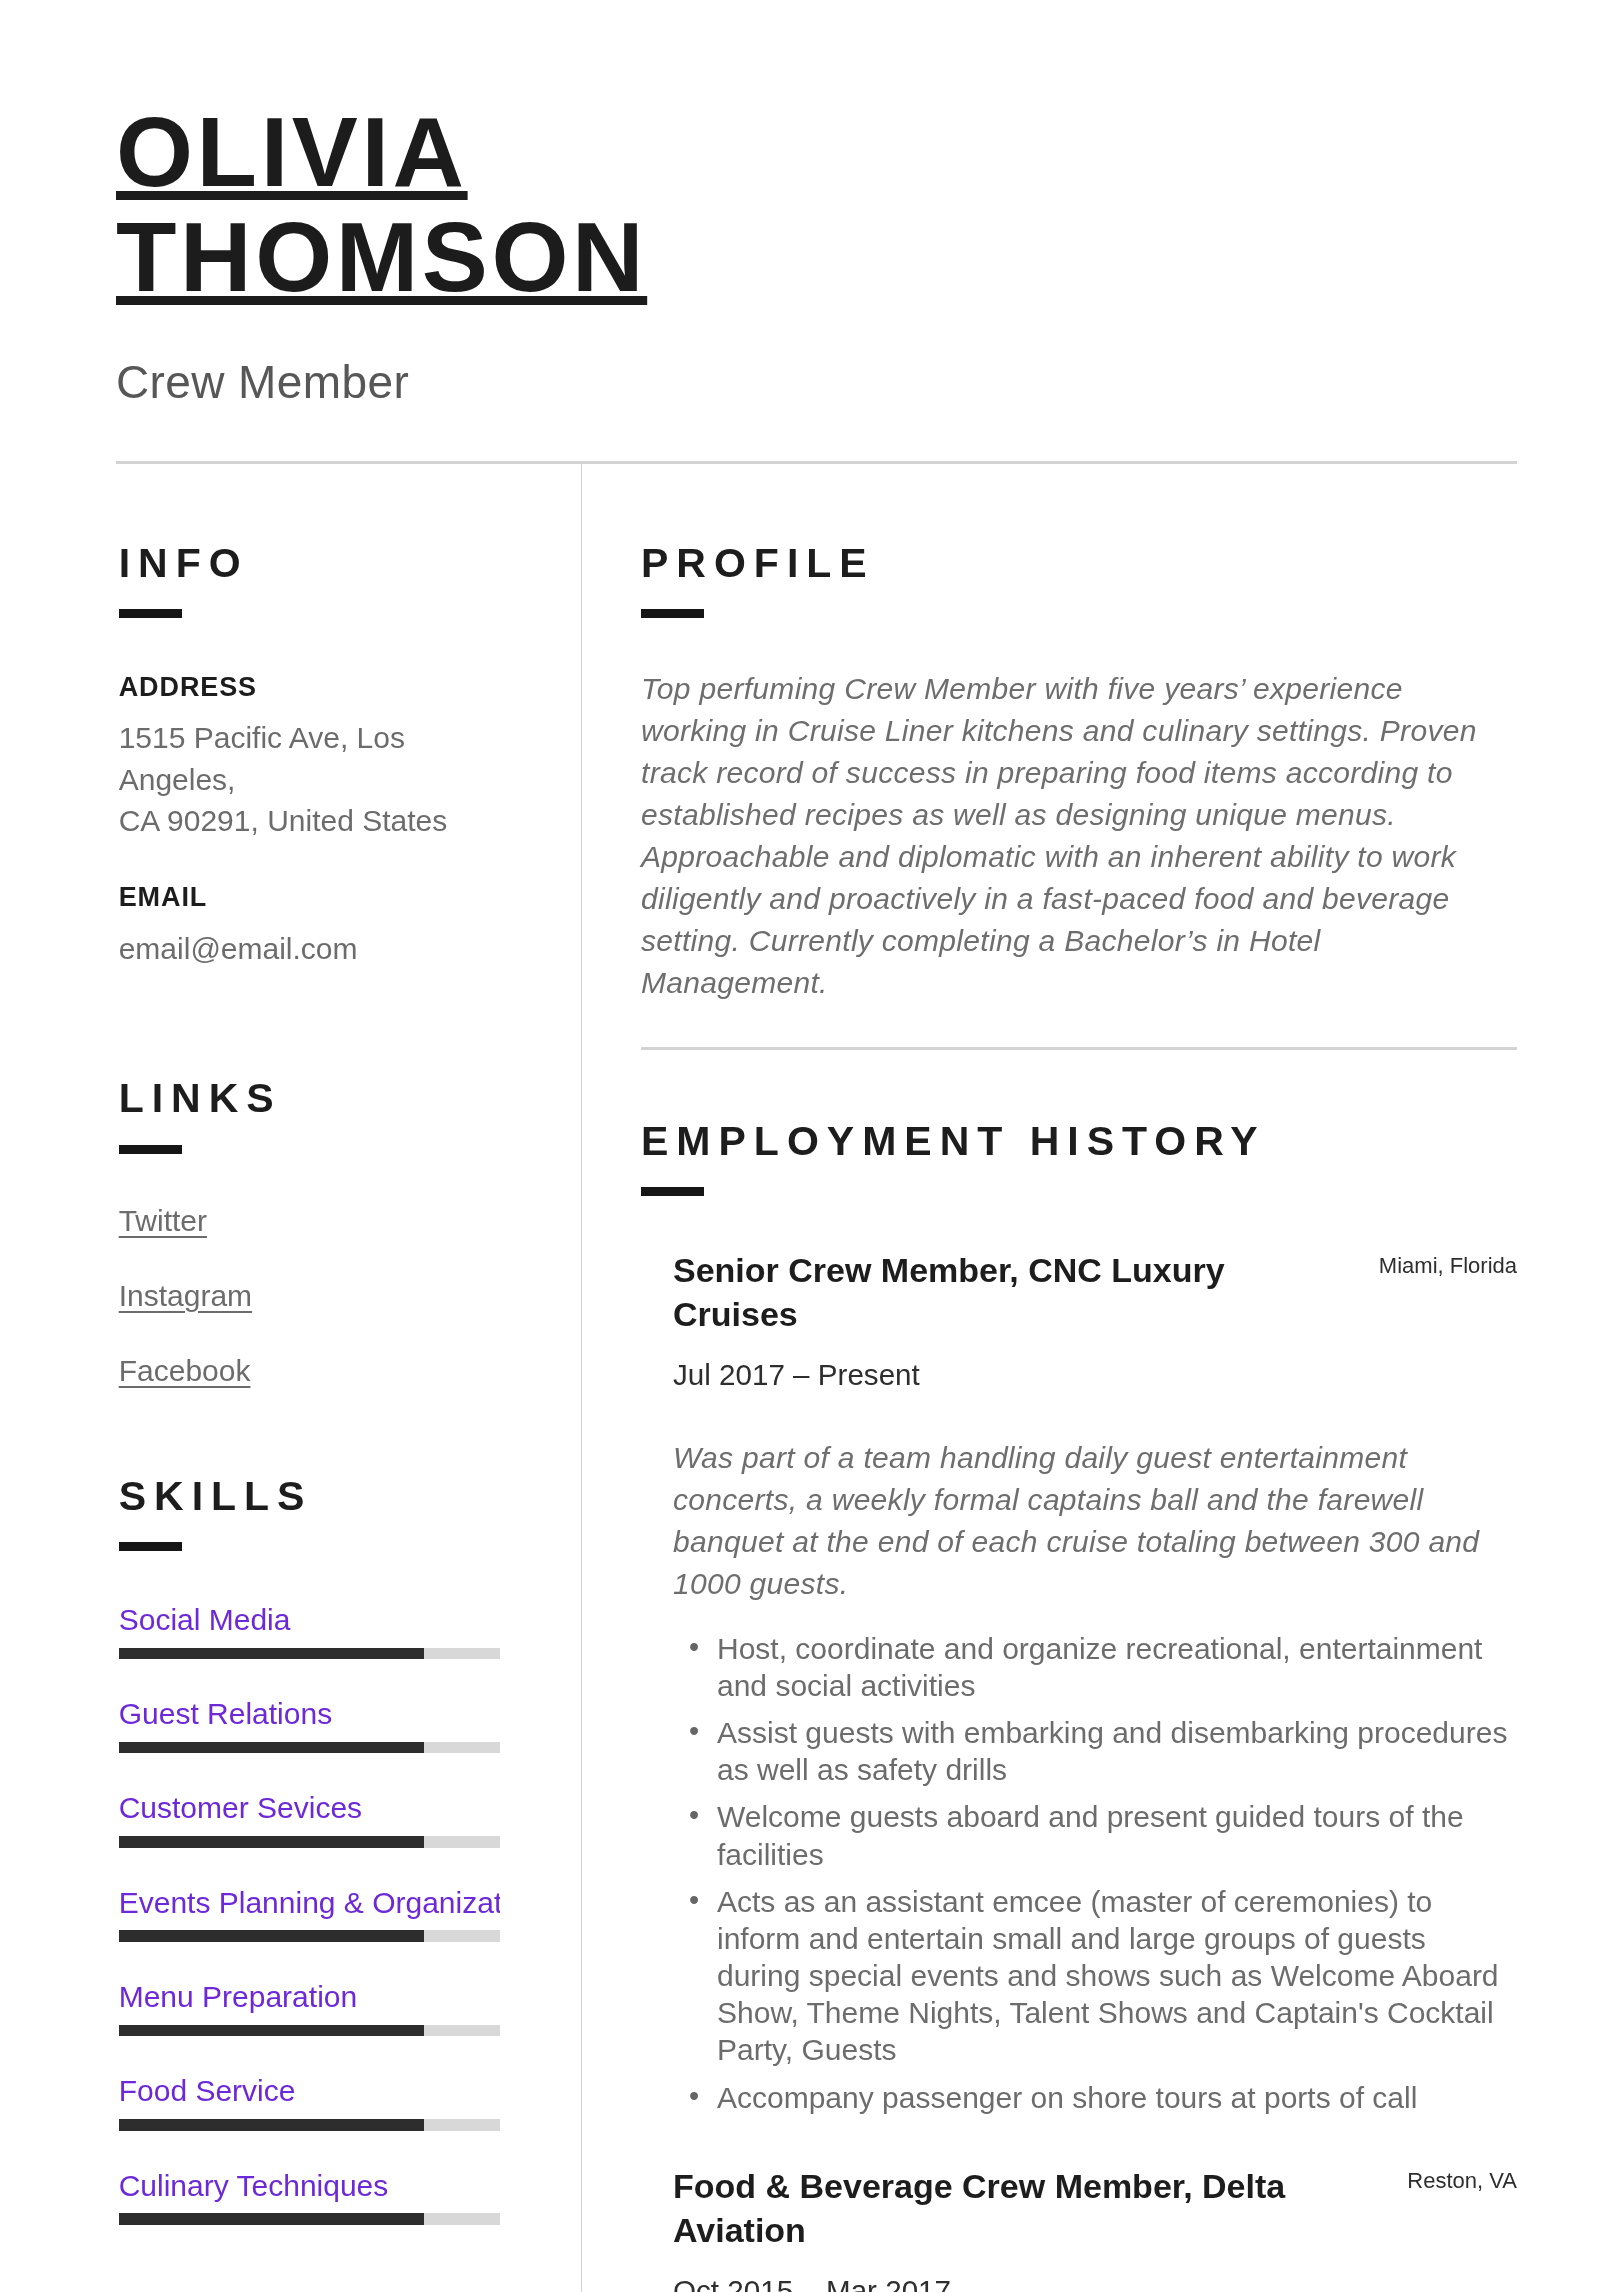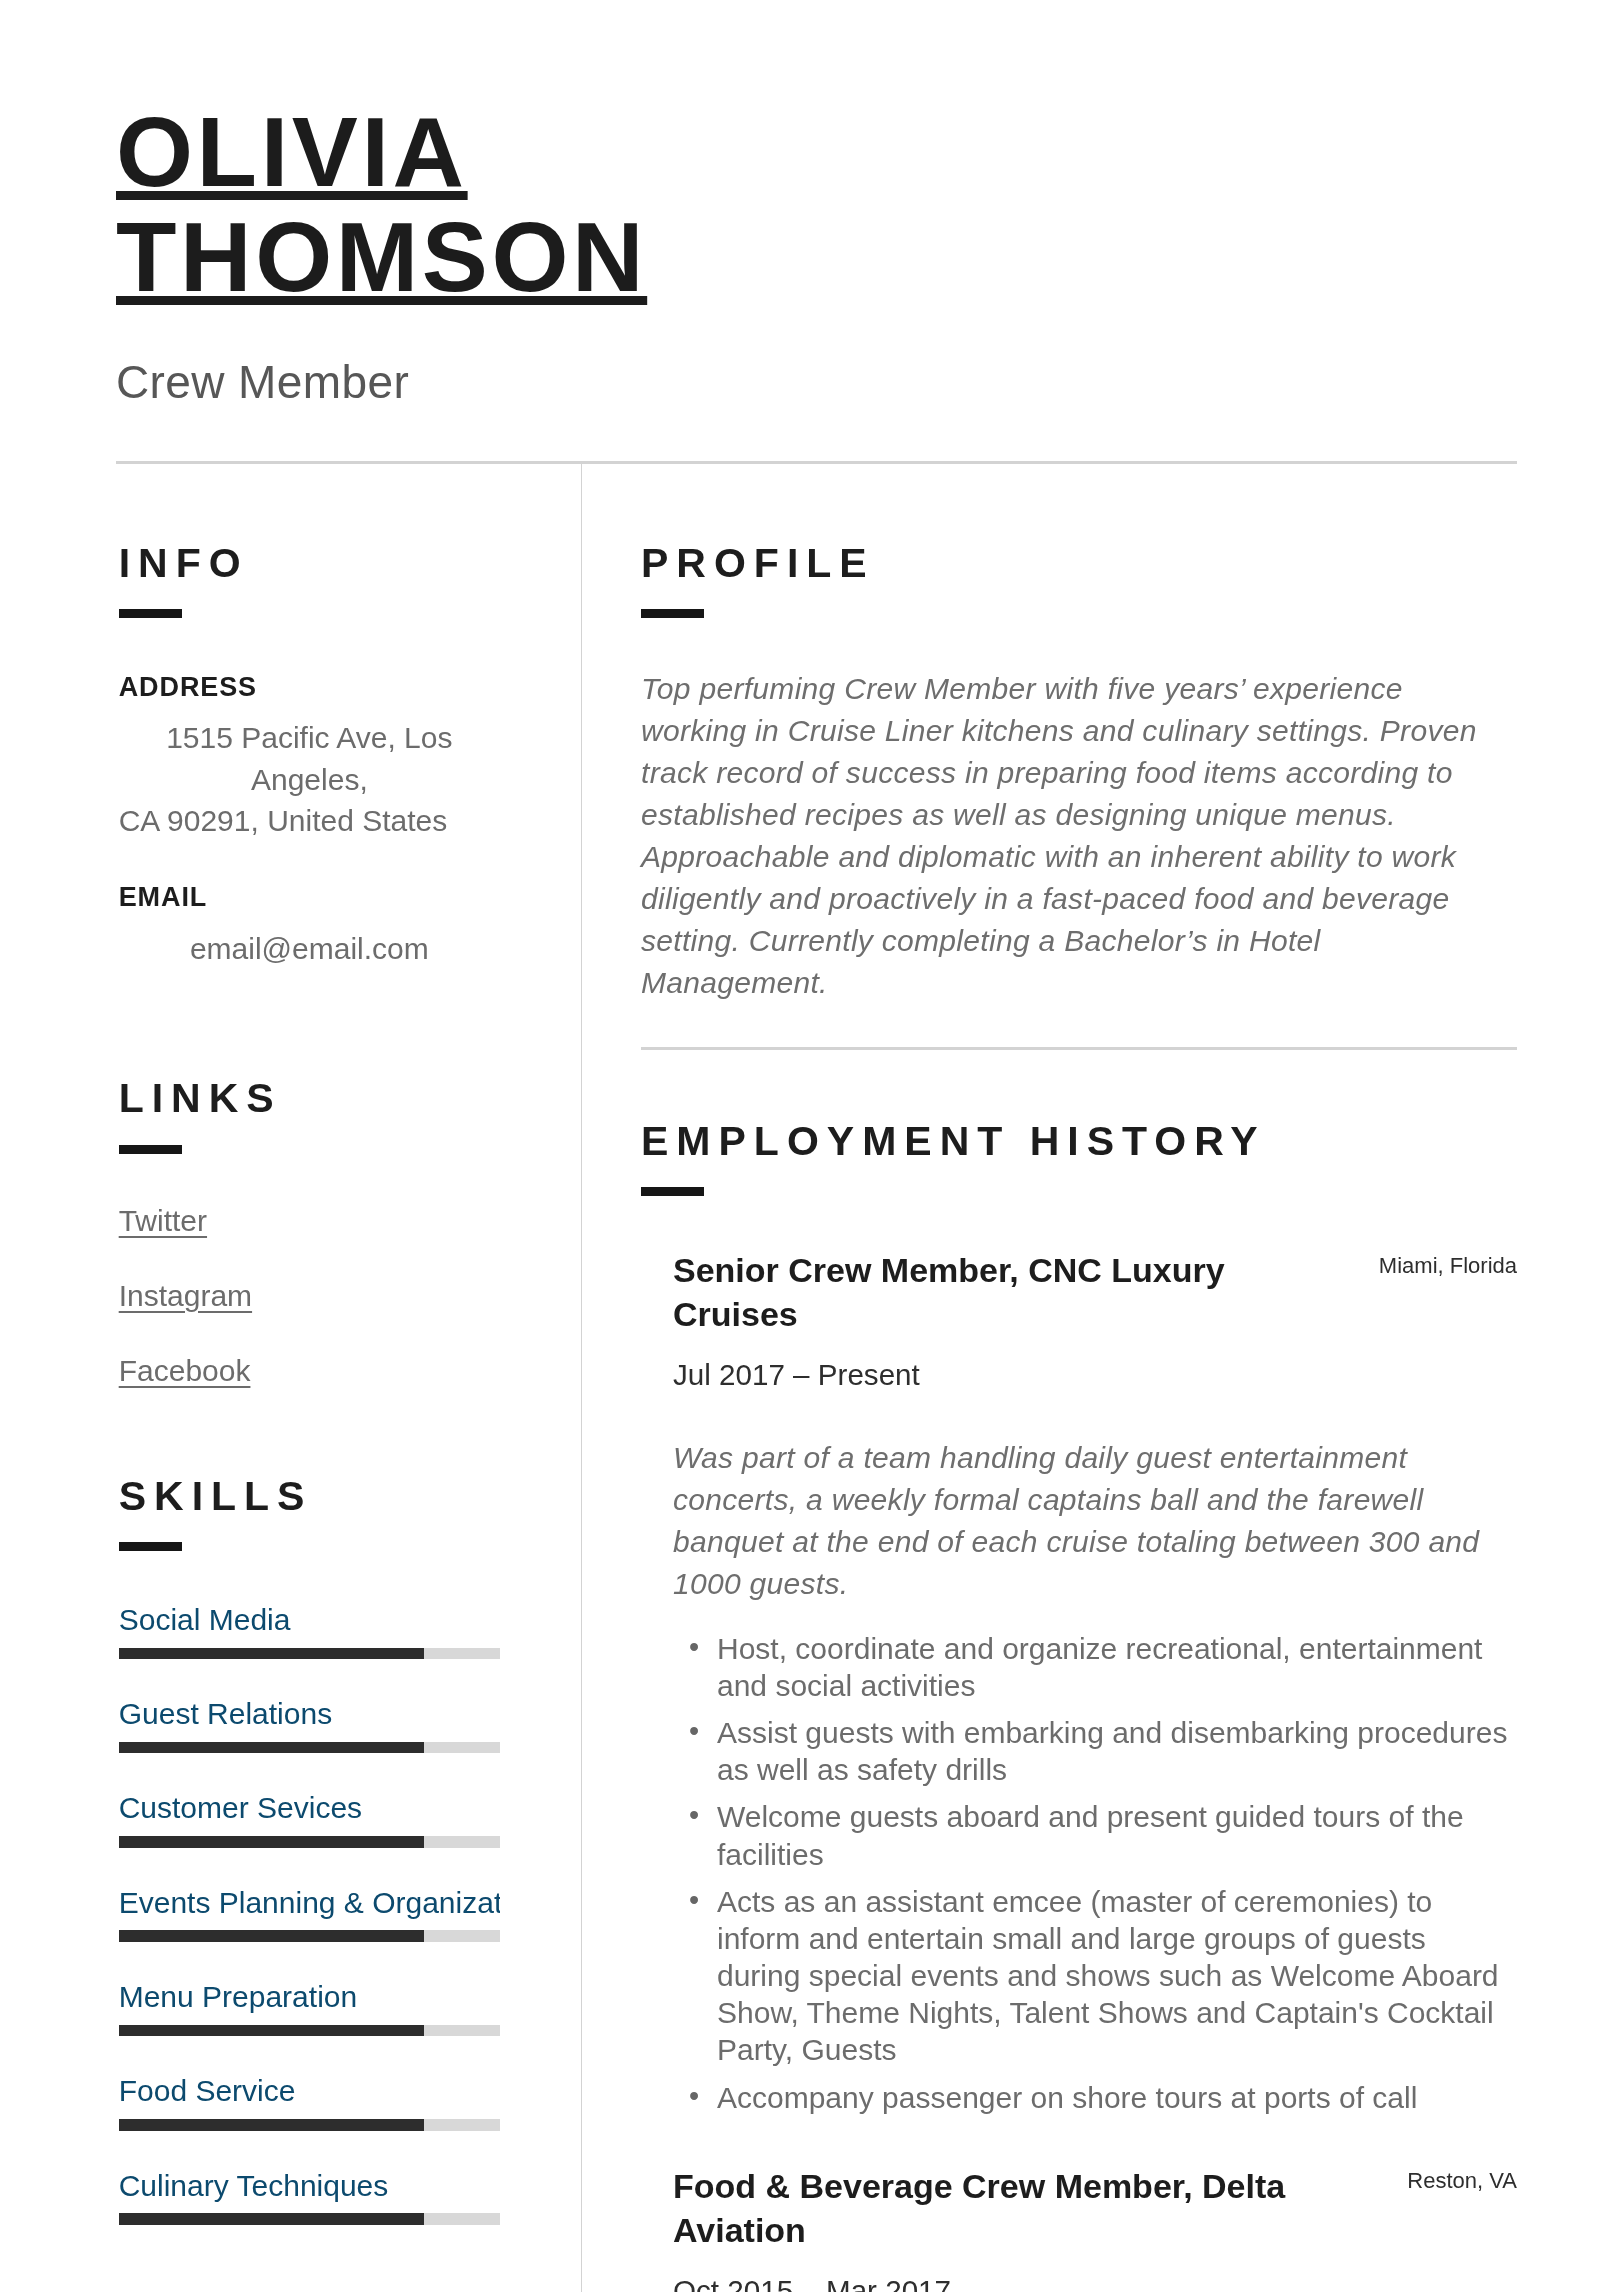--- a/index.html
+++ b/index.html
@@ -31,36 +31,36 @@
   
   .sec-heading{
     margin:0;font-size:41px;font-weight:bold;
     letter-spacing:8px;color:#1d1d1d;
   }
   .hbar{width:63px;height:9px;background:#161616;margin-top:22.4px;}
   
   .field-label{margin-top:54px;font-size:27px;font-weight:bold;letter-spacing:0.9px;color:#1d1d1d;}
   .field-label.email-label{margin-top:41px;}
   .muted{font-size:30px;color:#6c6c6c;line-height:1.38;}
-  .addr-line.first,.email-value{margin-top:14.3px;text-align:center;}
+  .addr-line.first,.email-value{margin-top:14.3px;}
   
   .sec-links{margin-top:106px;}
   .link-item{
     display:block;width:fit-content;
     margin-top:41px;font-size:30px;color:#6c6c6c;
     text-decoration:underline;text-underline-offset:5.4px;text-decoration-thickness:1.8px;
     cursor:pointer;
   }
   .link-item.first{margin-top:50px;}
   
   .sec-skills{margin-top:85px;}
   .skill{margin-top:38px;}
   .skill.first{margin-top:52px;}
   .skill-label{
-    font-size:30px;color:#0c4a6e;margin-bottom:10.7px;
+    font-size:30px;color:#6d28d9;margin-bottom:10.7px;
     white-space:nowrap;overflow:hidden;max-width:385px;
   }
   .skill-bar{height:11.6px;background:var(--bar-track,#d8d8d8);}
   .skill-fill{height:100%;background:var(--bar-fill,#2d2d2d);}
   
   .prose{font-style:italic;font-size:30px;line-height:1.4;color:#6e6e6e;letter-spacing:0.3px;margin:0;}
   .profile-text{margin-top:50px;max-width:860px;}
   .mid-rule{border:none;height:2.7px;background:var(--rule,#d3d3d3);margin:43px 0 0 0;}
   .sec-employment{margin-top:68px;}
   

